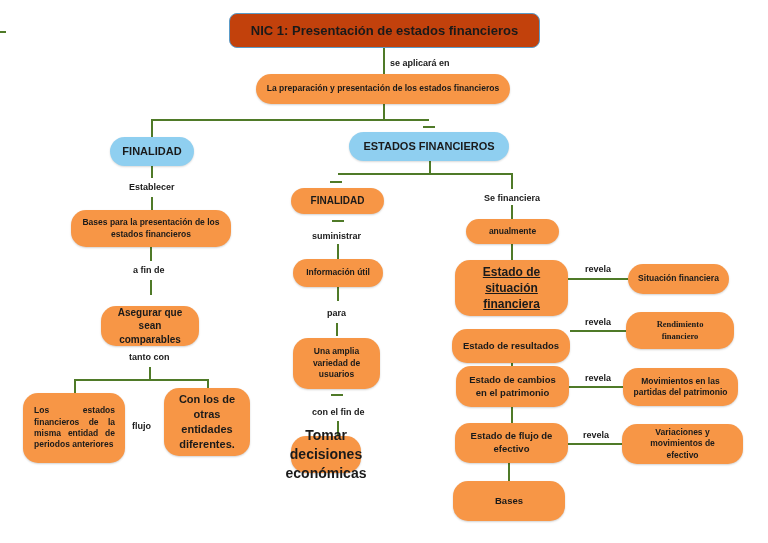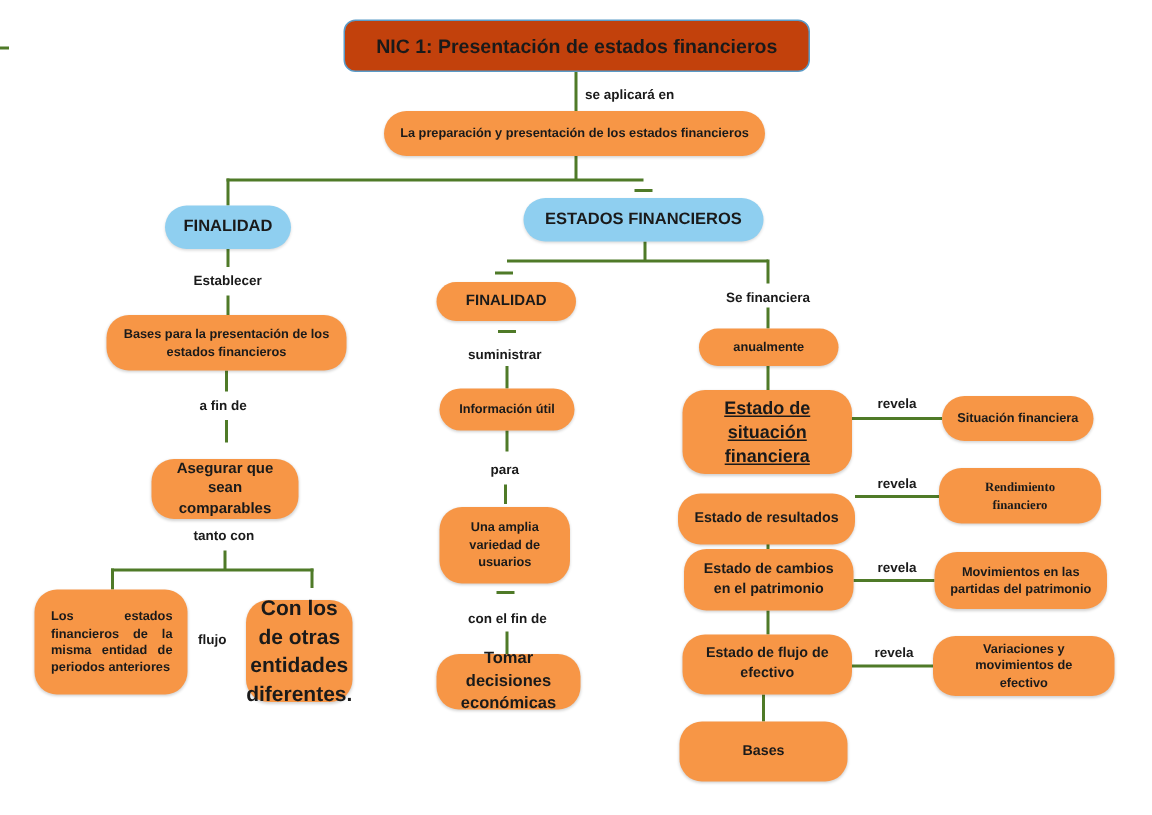--- a/index.html
+++ b/index.html
@@ -75,26 +75,26 @@
 <div class="label" style="left:585px;top:373px;">revela</div>
 <div class="label" style="left:583px;top:430px;">revela</div>
 
 <div class="node orange" style="left:256px;top:74px;width:254px;height:30px;font-size:8.5px;">La preparación y presentación de los estados financieros</div>
 <div class="node blue" style="left:110px;top:137px;width:84px;height:29px;font-size:11px;">FINALIDAD</div>
 <div class="node blue" style="left:349px;top:132px;width:160px;height:29px;font-size:11px;">ESTADOS FINANCIEROS</div>
 
 <div class="node orange" style="left:71px;top:210px;width:160px;height:37px;font-size:8.5px;">Bases para la presentación de los estados financieros</div>
 <div class="node orange" style="left:101px;top:295px;width:98px;height:40px;font-size:10px;padding:2px 14px;margin-top:11px;">Asegurar que sean comparables</div>
 <div class="node orange justify" style="left:23px;top:393px;width:102px;height:70px;font-size:8.5px;padding:4px 10px 4px 11px;">Los estados financieros de la misma entidad de periodos anteriores</div>
-<div class="node orange" style="left:164px;top:400px;width:71px;height:68px;font-size:14px;padding:2px 8px;">Con los de otras entidades diferentes.</div>
+<div class="node orange" style="left:164px;top:388px;width:86px;height:68px;font-size:11px;padding:2px 8px;">Con los de otras entidades diferentes.</div>
 
 <div class="node orange" style="left:291px;top:188px;width:93px;height:26px;font-size:10px;">FINALIDAD</div>
 <div class="node orange" style="left:293px;top:259px;width:90px;height:28px;font-size:8.5px;">Información útil</div>
 <div class="node orange" style="left:293px;top:338px;width:87px;height:51px;font-size:8.5px;padding:2px 14px;">Una amplia variedad de usuarios</div>
-<div class="node orange" style="left:291px;top:436px;width:96px;height:37px;font-size:11px;padding:2px 10px;">Tomar decisiones económicas</div>
+<div class="node orange" style="left:291px;top:436px;width:70px;height:37px;font-size:14px;padding:2px 10px;">Tomar decisiones económicas</div>
 
 <div class="node orange" style="left:466px;top:219px;width:93px;height:25px;font-size:8.5px;">anualmente</div>
 <div class="node orange" style="left:455px;top:260px;width:113px;height:56px;font-size:12px;padding:2px 10px;text-decoration:underline;">Estado de situación financiera</div>
 <div class="node orange" style="left:628px;top:264px;width:101px;height:30px;font-size:8.5px;">Situación financiera</div>
 <div class="node orange" style="left:452px;top:314px;width:118px;height:34px;font-size:9.5px;margin-top:15px;">Estado de resultados</div>
 <div class="node orange" style="left:626px;top:312px;width:108px;height:37px;font-size:8.5px;padding:2px 22px;font-family:Liberation Serif, serif;">Rendimiento financiero</div>
 <div class="node orange" style="left:456px;top:366px;width:113px;height:41px;font-size:9.5px;padding:2px 10px;">Estado de cambios en el patrimonio</div>
 <div class="node orange" style="left:623px;top:368px;width:115px;height:38px;font-size:8.5px;padding:2px 8px;">Movimientos en las partidas del patrimonio</div>
 <div class="node orange" style="left:455px;top:423px;width:113px;height:40px;font-size:9.5px;padding:2px 10px;">Estado de flujo de efectivo</div>
 <div class="node orange" style="left:622px;top:424px;width:121px;height:40px;font-size:8.5px;padding:2px 18px;">Variaciones y movimientos de efectivo</div>

